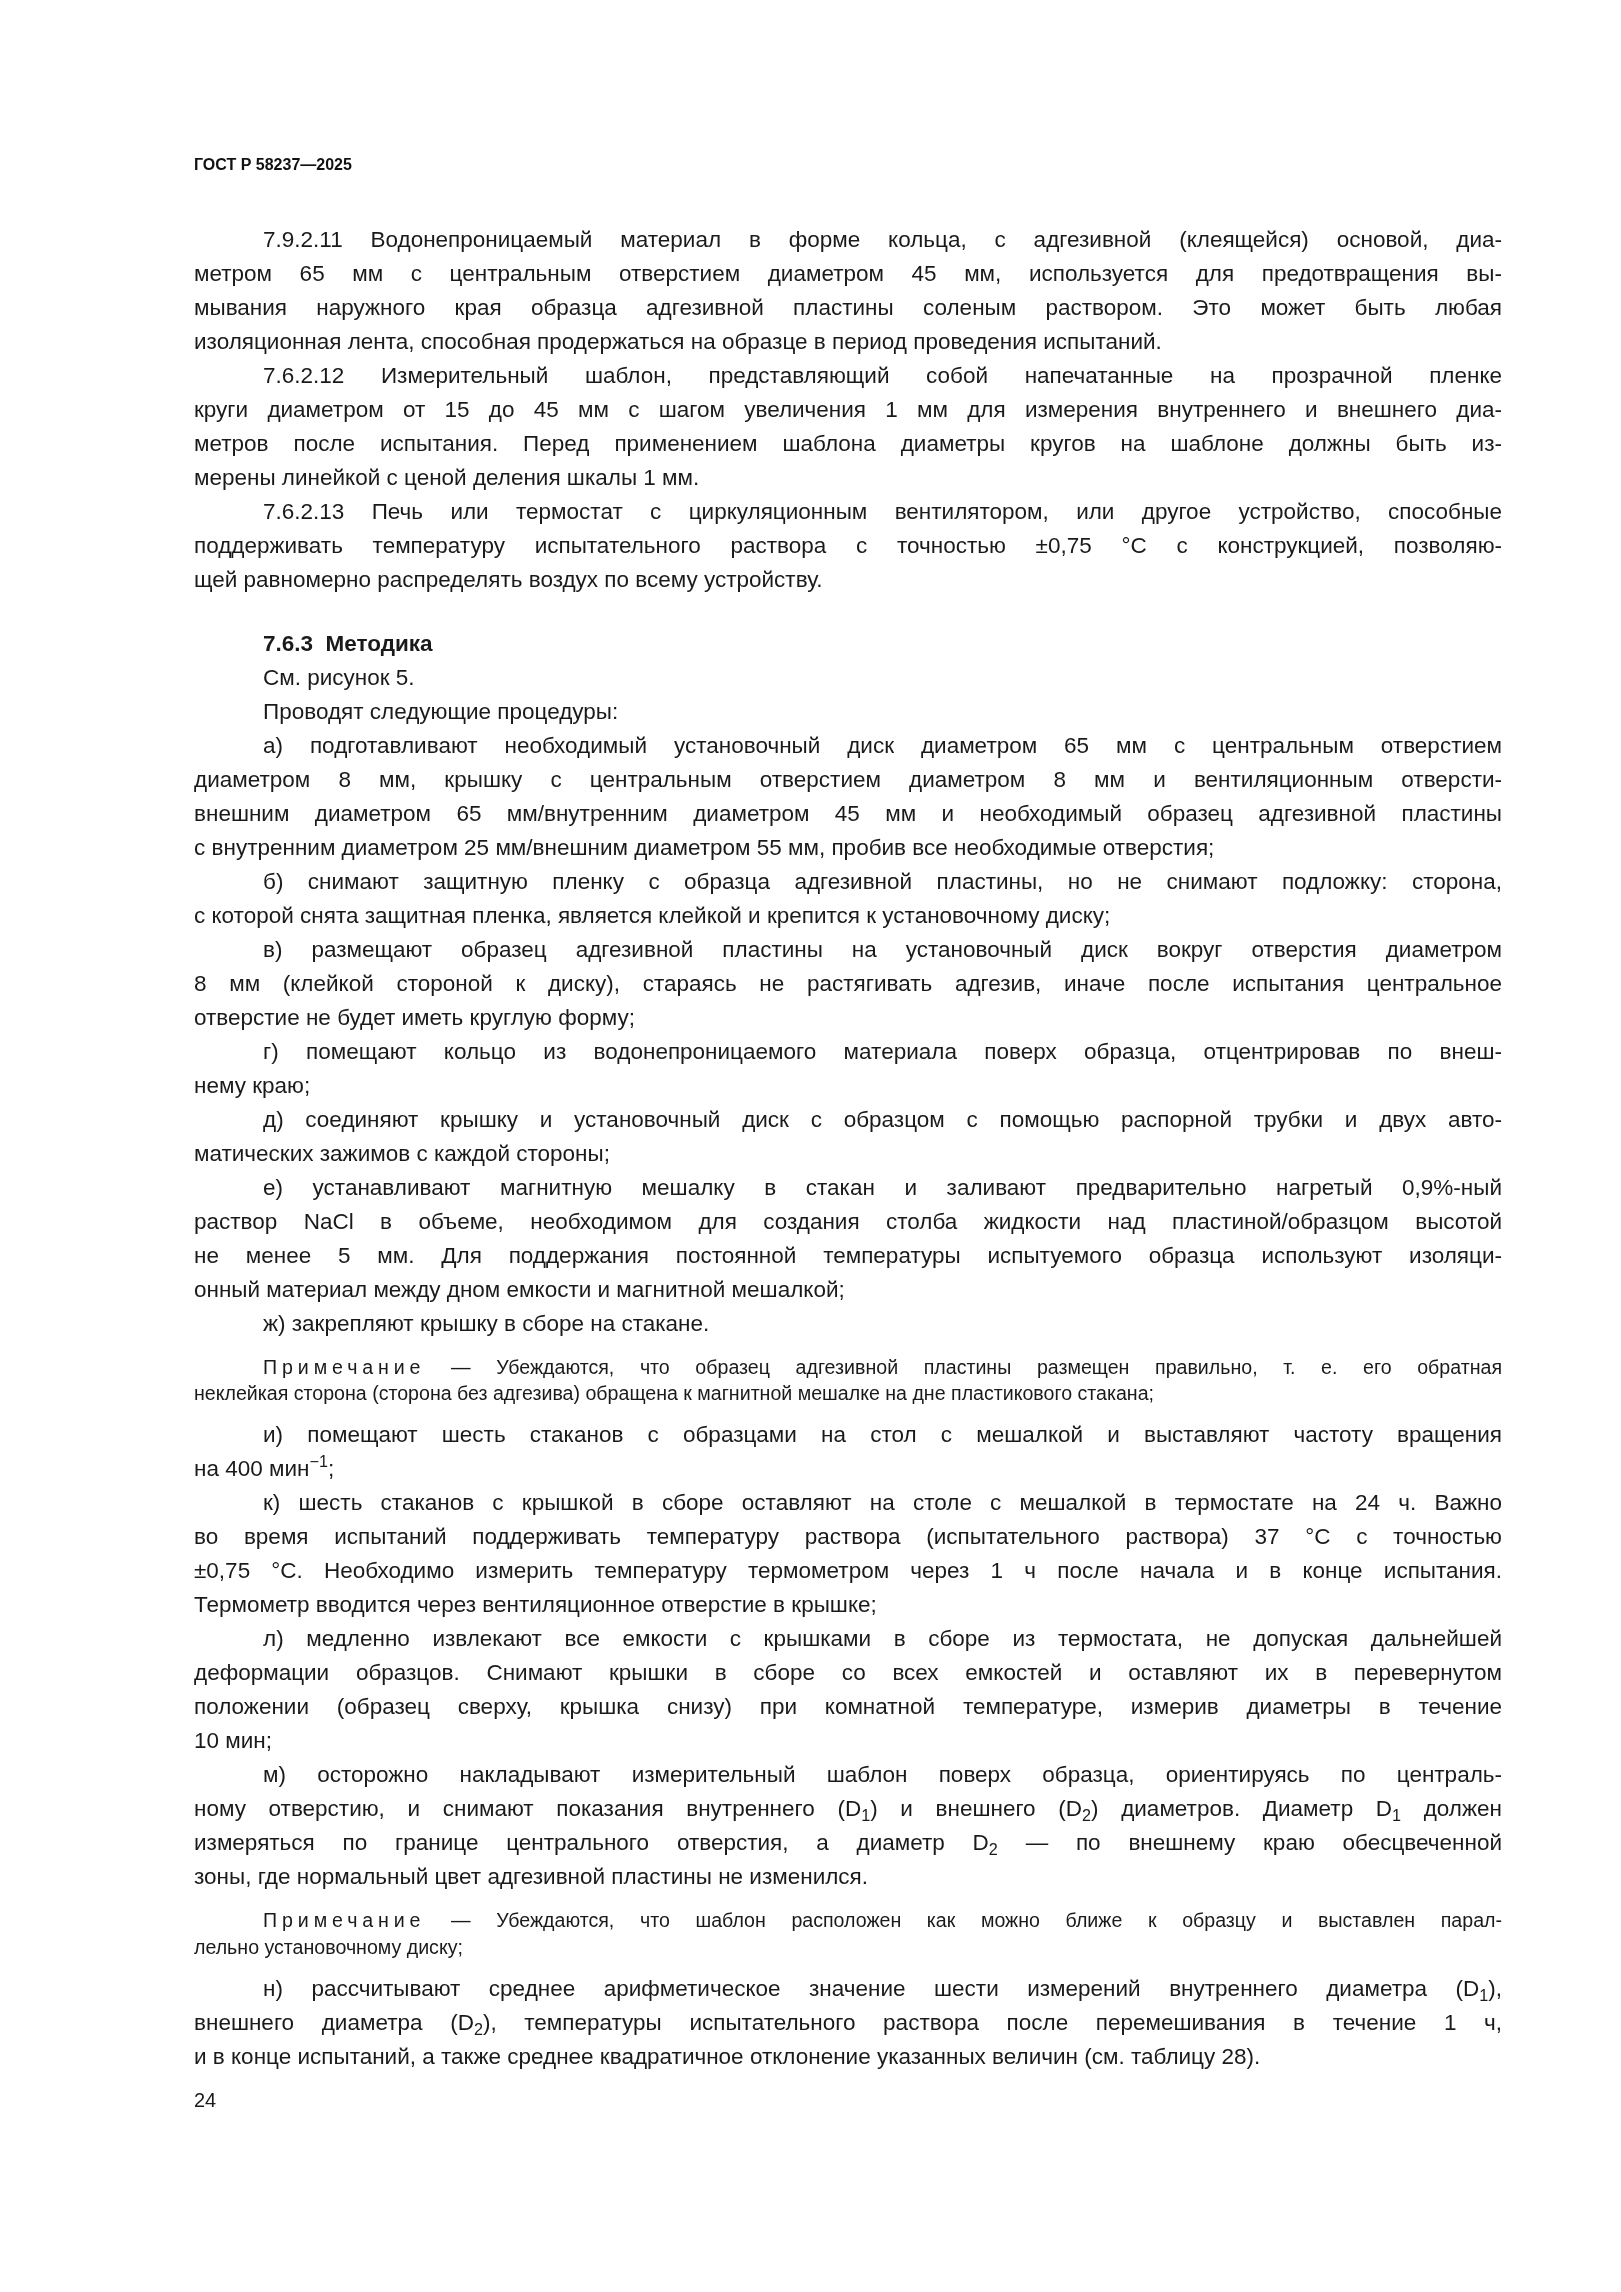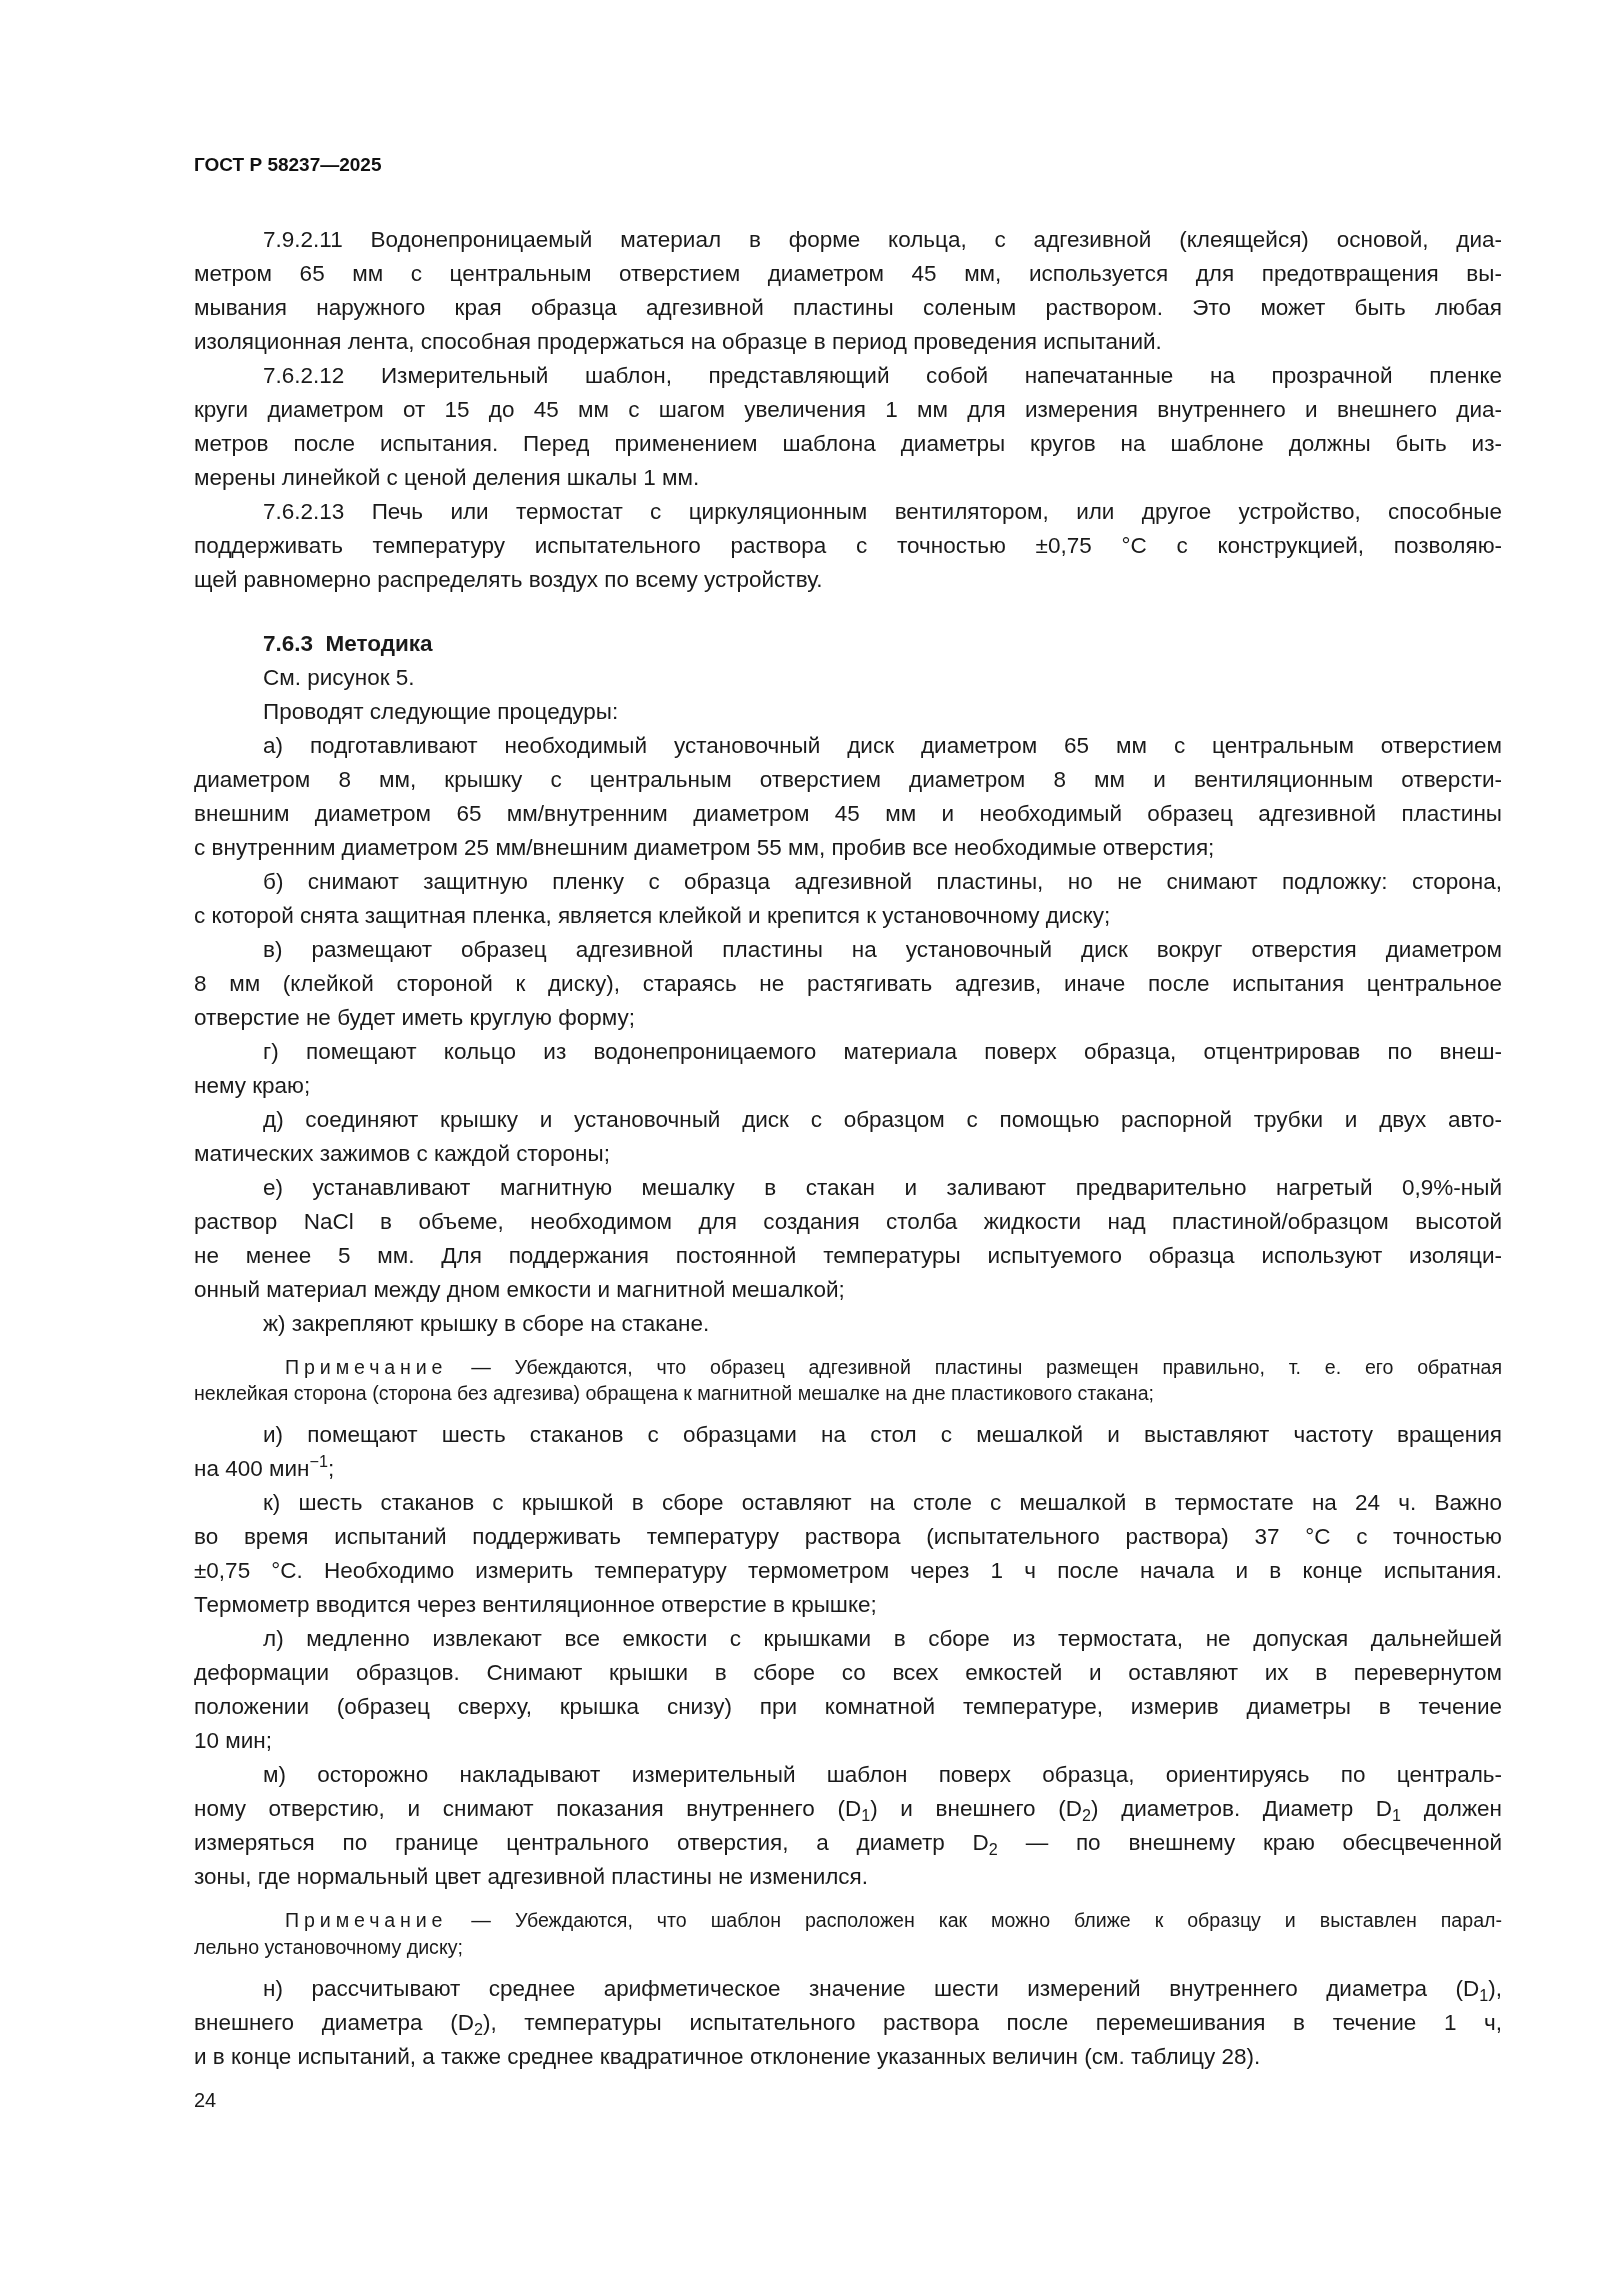--- a/index.html
+++ b/index.html
@@ -1,28 +1,28 @@
 <!DOCTYPE html>
 <html><head>
 <meta charset="utf-8">
 <style>
   html, body { margin: 0; padding: 0; background: #ffffff; }
   body { width: 1621px; height: 2293px; position: relative; overflow: hidden;
          font-family: "Liberation Sans", sans-serif; color: #1a1a1a; }
   .page { position: absolute; left: 194px; top: 0; width: 1308px; }
-  .header { position: absolute; top: 150px; left: 0; font-weight: bold; font-size: 19px; line-height: 29px; color: #111; }
+  .header { position: absolute; top: 150px; left: 0; font-weight: bold; font-size: 16px; line-height: 29px; color: #111; }
   .body { position: absolute; top: 223px; left: 0; width: 1308px; }
   .ln { display: block; font-size: 22.5px; line-height: 34px; height: 34px; white-space: nowrap;
         text-align: justify; text-align-last: justify; overflow: visible; }
   .ln.last { text-align: left; text-align-last: left; }
   .ln.ind { padding-left: 69px; }
   .bold { font-weight: bold; margin-top: 30px; }
   .note .ln { font-size: 19.6px; line-height: 26.5px; height: 26.5px; }
   .note { margin-top: 12.7px; margin-bottom: 11.8px; }
-  .sp { letter-spacing: 4.9px; margin-left: 22px; }
+  .sp { letter-spacing: 4.9px; }
   sub { font-size: 0.72em; vertical-align: -0.3em; line-height: 0; }
   sup { font-size: 0.72em; vertical-align: 0.55em; line-height: 0; }
   .pagenum { display: block; font-size: 20px; line-height: 34px; margin-top: 9px; }
 </style>
 </head>
 <body>
 
 <div class="page">
   <div class="header">ГОСТ Р 58237—2025</div>
 

